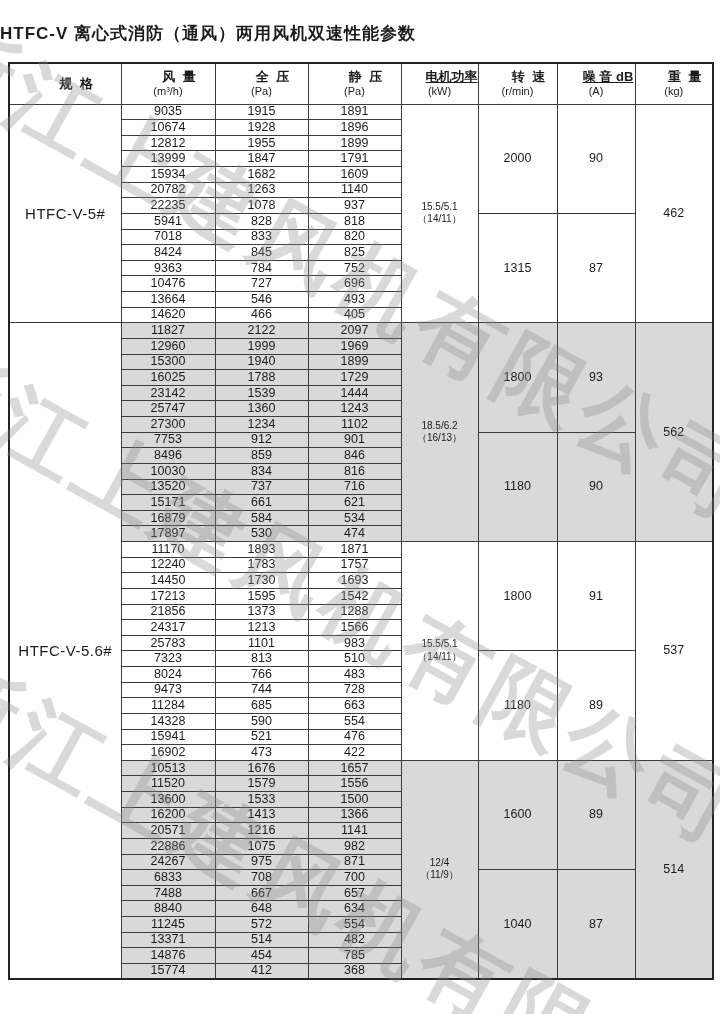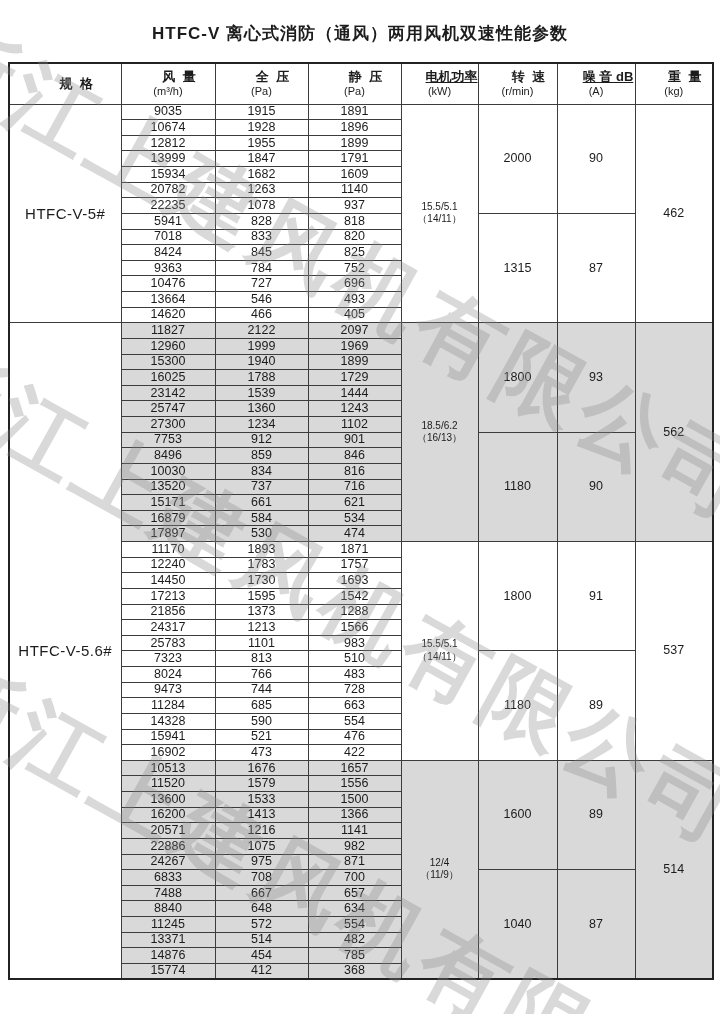--- a/index.html
+++ b/index.html
@@ -1,21 +1,21 @@
 <!DOCTYPE html>
 <html><head>
 <meta charset="utf-8">
 <style>
   html,body{margin:0;padding:0;}
   body{
     width:720px;height:1014px;position:relative;overflow:hidden;
     background:#ffffff;font-family:"Liberation Sans",sans-serif;color:#1c1c1c;
   }
   .title{
-    position:absolute;top:22px;left:0;width:720px;text-align:center;
+    position:absolute;top:22px;left:0;width:720px;
     font-size:17px;font-weight:bold;letter-spacing:1px;z-index:2;
   }
   table.spec-table{
     position:absolute;left:8px;top:62px;width:704px;
     border-collapse:collapse;table-layout:fixed;z-index:2;
     border:2px solid #222;
   }
   .spec-table td,.spec-table th{
     border:1px solid #3c3c3c;padding:0;margin:0;
     text-align:center;vertical-align:middle;line-height:1.05;

